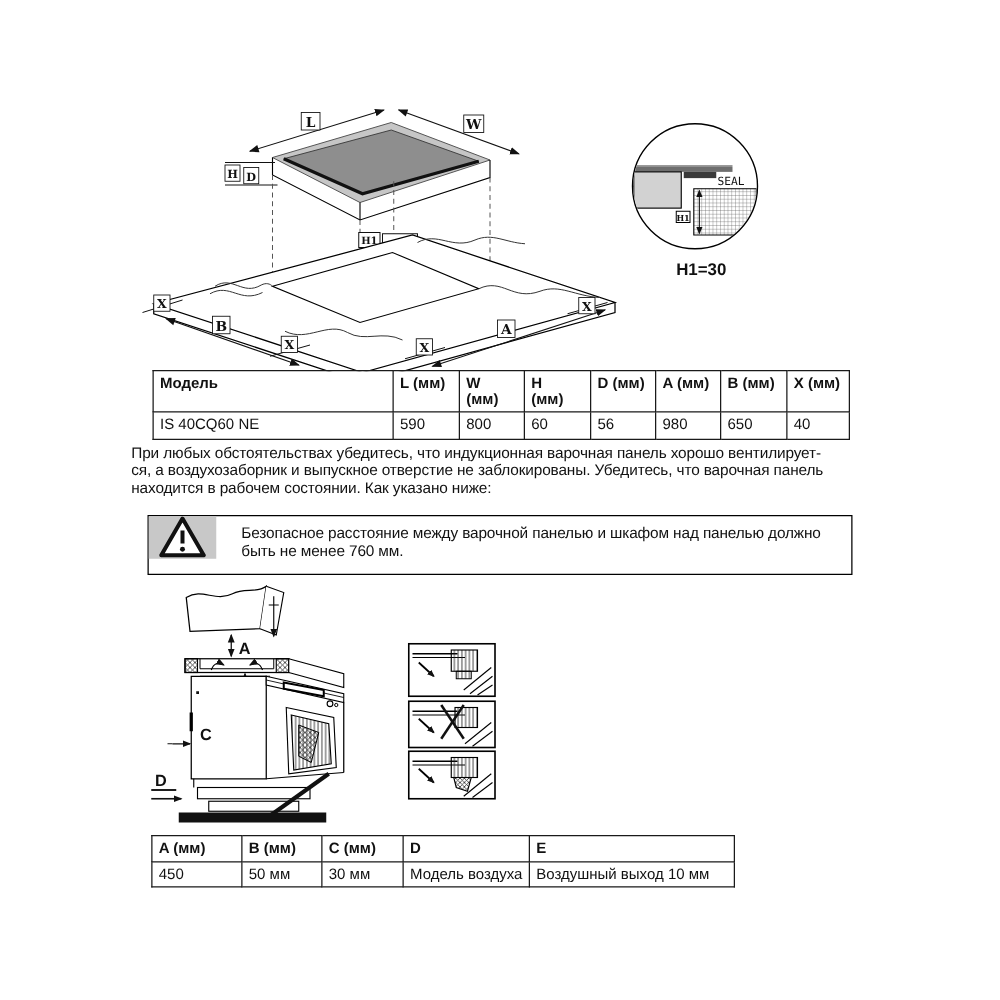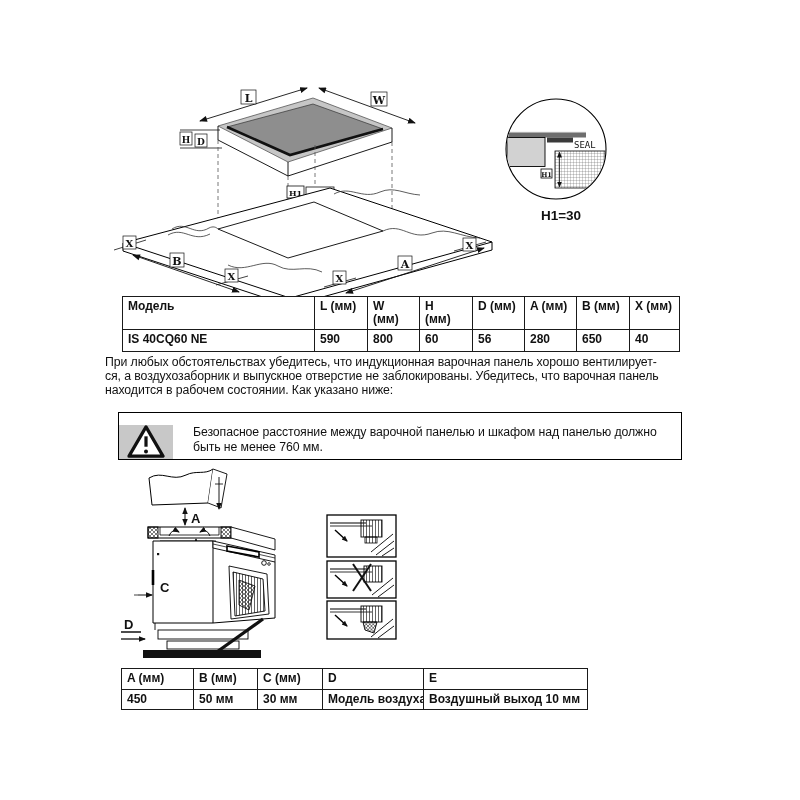--- a/index.html
+++ b/index.html
@@ -14,36 +14,36 @@
   svg text.mono{font-family:"DejaVu Sans Mono",monospace;font-weight:normal;}
 
   
   table{border-collapse:collapse;table-layout:fixed;}
   th,td{
     border:1px solid #1a1a1a;font-size:12px;text-align:left;
     padding:3px 5px;vertical-align:top;line-height:13px;
     overflow:hidden;
   }
   th{font-weight:bold;white-space:pre-line;}
-  td{white-space:nowrap;font-weight:bold;}
+  td{white-space:nowrap;}
   .t1 th{height:26px;}
   .t1 td{height:15px;}
   .t2 th{height:14px;}
   .t2 td{height:13px;}
 
   
   .para{
     left:105px;top:356px;width:600px;
     font-size:12.3px;line-height:13.8px;white-space:pre;letter-spacing:-0.1px;
   }
 
   
   .warnbox{
     left:118px;top:412px;width:562px;height:46px;
-    border:1px solid #000;display:flex;align-items:flex-end;
+    border:1px solid #000;display:flex;align-items:flex-start;
   }
   .warn-icon-cell{
     width:54px;flex:0 0 54px;background:#c8c8c8;
     display:flex;align-items:center;justify-content:center;
   }
   .warn-text{
     flex:1;font-size:12.3px;line-height:15px;white-space:pre;
     padding:6px 6px 4px 20px;letter-spacing:-0.1px;
   }
 </style>
@@ -180,21 +180,21 @@
     <th>A (мм)</th>
     <th>B (мм)</th>
     <th>X (мм)</th>
   </tr>
   <tr>
     <td>IS 40CQ60 NE</td>
     <td>590</td>
     <td>800</td>
     <td>60</td>
     <td>56</td>
-    <td>280</td>
+    <td>980</td>
     <td>650</td>
     <td>40</td>
   </tr>
 </tbody>
   </table>
 
 <div class="abs para">При любых обстоятельствах убедитесь, что индукционная варочная панель хорошо вентилирует-
 ся, а воздухозаборник и выпускное отверстие не заблокированы. Убедитесь, что варочная панель
 находится в рабочем состоянии. Как указано ниже:</div>
 

